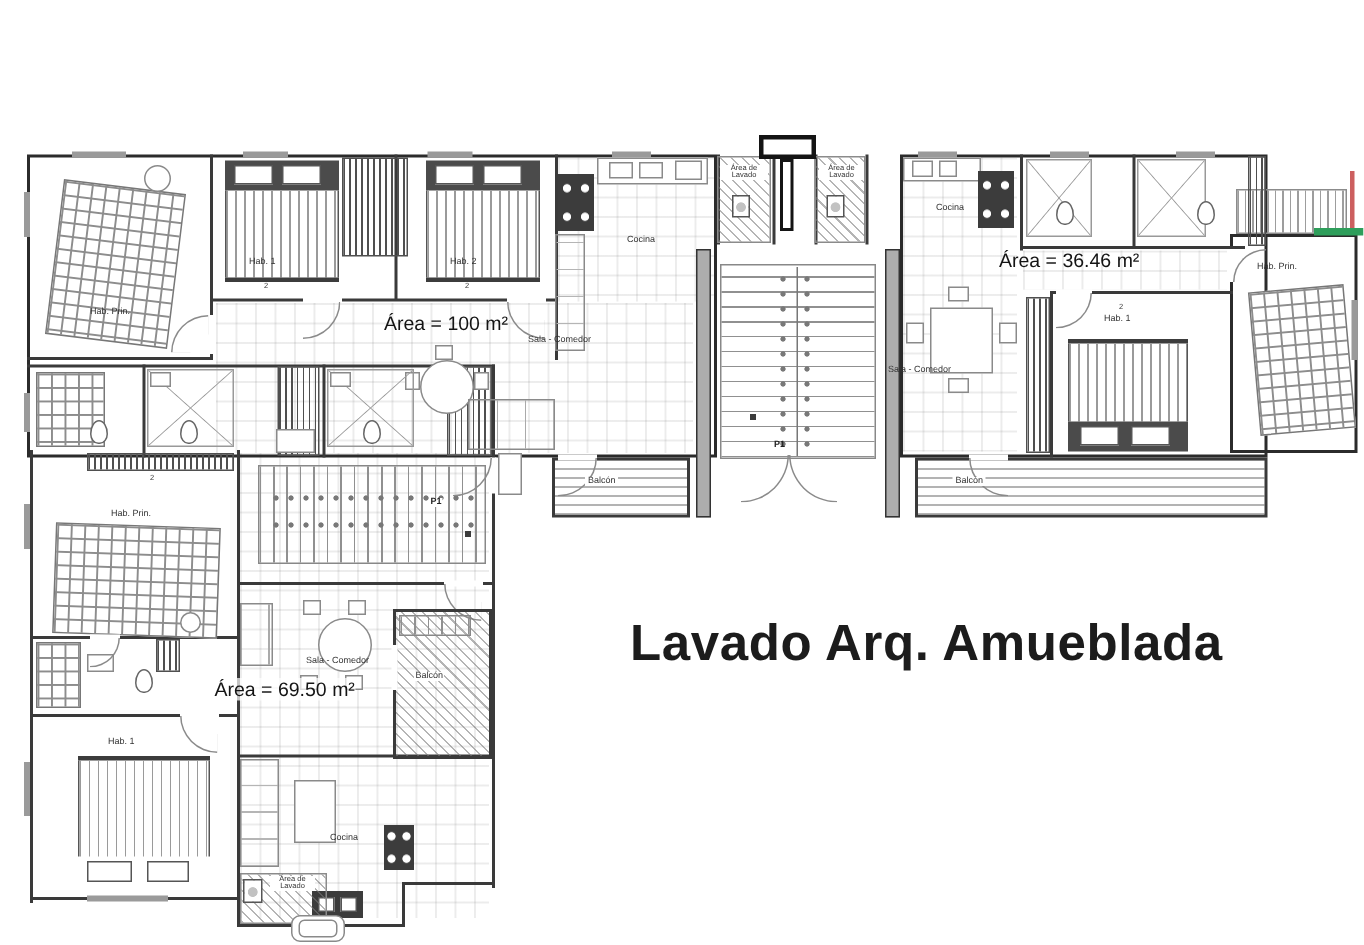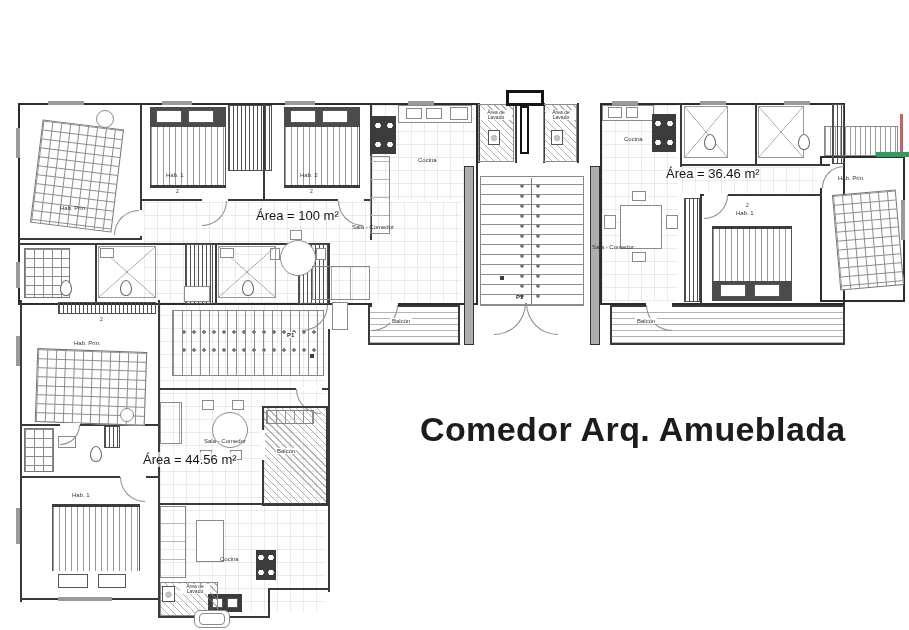--- a/index.html
+++ b/index.html
@@ -278,21 +278,21 @@
 <div class="abs gap" style="left:120px;top:475px;width:26px;height:4px"></div>
 <div class="abs arcBL" style="left:120px;top:477px;width:25px;height:25px"></div>
 
 <div class="abs sofa" style="left:160px;top:402px;width:22px;height:42px"></div>
 <div class="abs furn round" style="left:212px;top:412px;width:36px;height:36px"></div>
 <div class="abs furn" style="left:202px;top:400px;width:12px;height:10px"></div>
 <div class="abs furn" style="left:232px;top:400px;width:12px;height:10px"></div>
 <div class="abs furn" style="left:200px;top:450px;width:12px;height:10px"></div>
 <div class="abs furn" style="left:230px;top:450px;width:12px;height:10px"></div>
 <div class="abs roomlabel" style="left:204px;top:438px">Sala - Comedor</div>
-<div class="abs arealabel" style="left:143px;top:452px;background:rgba(255,255,255,.7)">Área = 44.56 m²</div>
+<div class="abs arealabel" style="left:143px;top:452px;background:rgba(255,255,255,.7)">Área = 69.50 m²</div>
 
 <div class="abs hatchD" style="left:262px;top:406px;width:66px;height:100px;border:2px solid #3a3a3a"></div>
 <div class="abs treadsV" style="left:266px;top:410px;width:48px;height:14px"></div>
 <div class="abs roomlabel" style="left:276px;top:448px;background:#fff;padding:0 1px">Balcón</div>
 <div class="abs gap" style="left:261px;top:430px;width:4px;height:30px"></div>
 
 <div class="abs counterlines" style="left:160px;top:506px;width:26px;height:72px"></div>
 <div class="abs furn" style="left:196px;top:520px;width:28px;height:42px"></div>
 <div class="abs dark burners" style="left:256px;top:550px;width:20px;height:30px;background-size:10px 15px"></div>
 <div class="abs dark" style="left:208px;top:594px;width:34px;height:18px"></div>
@@ -300,13 +300,13 @@
 <div class="abs pillow" style="left:227px;top:598px;width:11px;height:10px"></div>
 <div class="abs roomlabel" style="left:220px;top:556px">Cocina</div>
 
 <div class="abs hatchD" style="left:160px;top:582px;width:58px;height:34px"></div>
 <div class="abs washer" style="left:162px;top:586px;width:13px;height:16px"></div>
 <div class="abs tinylabel" style="left:180px;top:584px;width:30px;background:#fff">Área de Lavado</div>
 
 <div class="abs furn" style="left:194px;top:610px;width:36px;height:18px;border-radius:6px"></div>
 <div class="abs furn" style="left:199px;top:613px;width:26px;height:12px;border-radius:4px"></div>
 
-<div class="abs title" style="left:420px;top:410px">Comedor Arq. Amueblada</div>
+<div class="abs title" style="left:420px;top:410px">Lavado Arq. Amueblada</div>
 
 </body></html>

